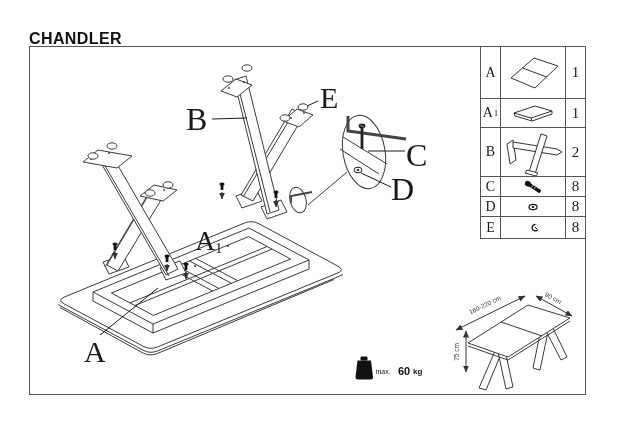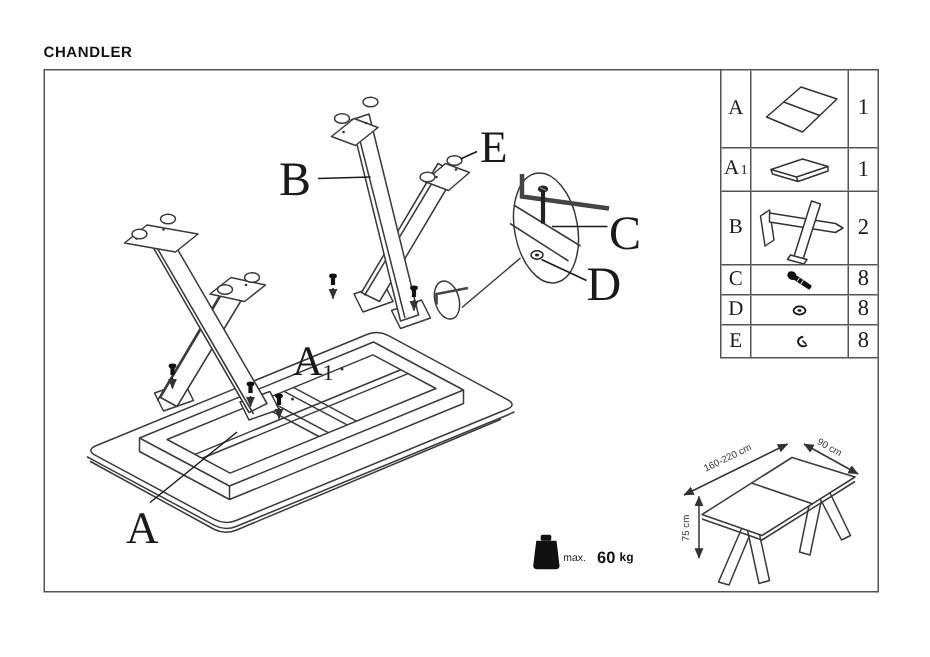--- a/index.html
+++ b/index.html
@@ -1,18 +1,18 @@
 <!DOCTYPE html>
 <html><head>
 <meta charset="utf-8">
 <style>
   html,body{margin:0;padding:0;background:#fff;}
   .page{position:relative;width:620px;height:438px;background:#fff;overflow:hidden;
         font-family:"Liberation Sans",sans-serif;color:#1a1a1a;}
-  .title{position:absolute;left:29px;top:30px;font-size:10px;font-weight:bold;
+  .title{position:absolute;left:29px;top:30px;font-size:16px;font-weight:bold;
          letter-spacing:.4px;color:#111;}
   .frame{position:absolute;left:29px;top:46px;width:557px;height:349px;
          border:1px solid #555;box-sizing:border-box;background:#fff;}
   svg.art{position:absolute;left:0;top:0;}
   
   .parts-table{position:absolute;left:480px;top:46px;width:106px;height:193px;
                box-sizing:border-box;border:1px solid #555;background:#fff;
                display:flex;flex-direction:column;}
   .pt-row{display:flex;box-sizing:border-box;border-bottom:1px solid #555;align-items:stretch;}
   .pt-row:last-child{border-bottom:none;flex:1;}

